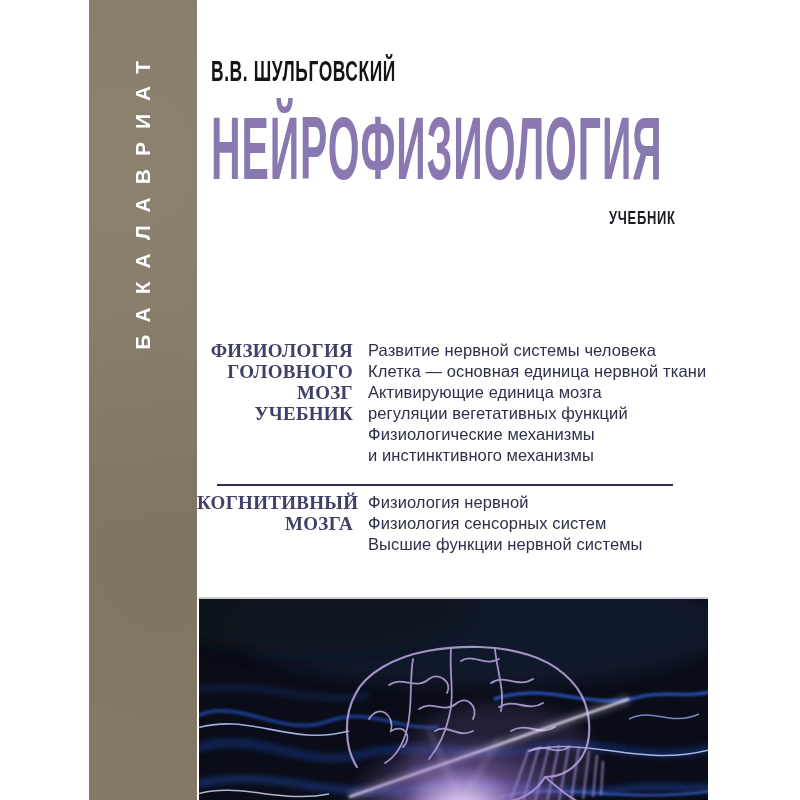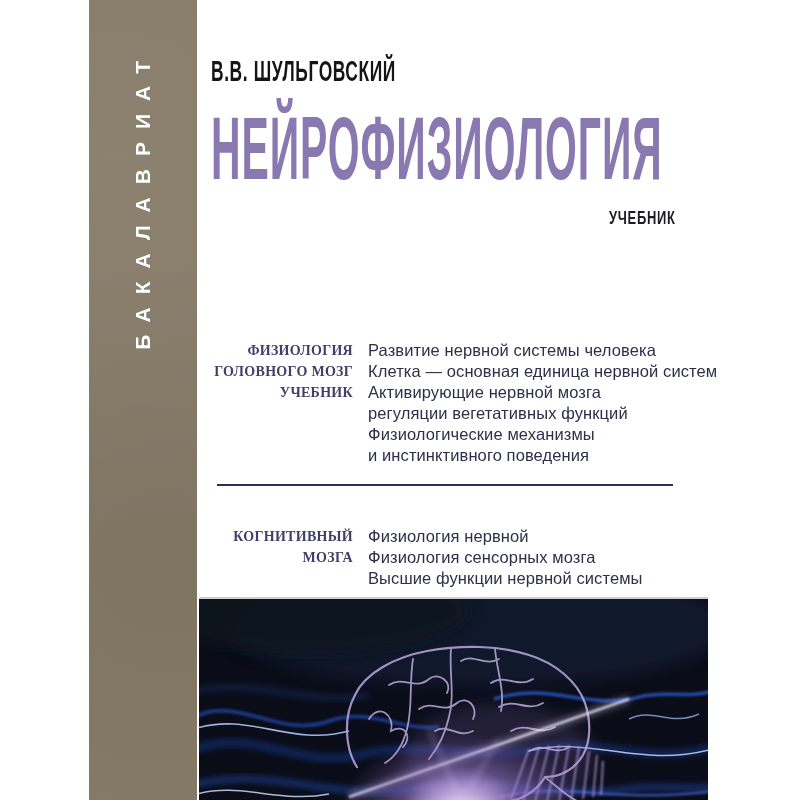--- a/index.html
+++ b/index.html
@@ -42,25 +42,25 @@
     font-size:18px;font-weight:bold;color:#1c1c26;line-height:1;
     transform:scaleX(.72);transform-origin:right top;white-space:nowrap;
     letter-spacing:1px;
   }
   
   .section{
     position:absolute;left:197px;width:486px;
     display:grid;grid-template-columns:156px 1fr;column-gap:15px;
   }
   .section-1{top:340px;}
-  .section-2{top:526px;}
+  .section-2{top:492px;}
   .heading{
     text-align:right;
     font-family:"Liberation Serif", serif;
-    color:#403f68;font-size:14px;line-height:21px;letter-spacing:.3px;
+    color:#403f68;font-size:19px;line-height:21px;letter-spacing:.3px;
     font-weight:600;
   }
   .items{
     color:#2e2f49;font-size:16.5px;line-height:21px;letter-spacing:.1px;
   }
   .items div{white-space:nowrap;}
   .divider{
     position:absolute;left:217px;top:484px;width:456px;height:2px;
     background:#2e2d52;border:0;margin:0;
   }
@@ -84,38 +84,38 @@
 <div class="edition">УЧЕБНИК</div>
 
 <div class="section section-1">
   <div class="heading">
     <div>ФИЗИОЛОГИЯ</div>
     <div>ГОЛОВНОГО МОЗГ</div>
     <div>УЧЕБНИК</div>
   </div>
   <div class="items">
     <div>Развитие нервной системы человека</div>
-    <div>Клетка — основная единица нервной систем</div>
-    <div>Активирующие нервной мозга</div>
+    <div>Клетка — основная единица нервной ткани</div>
+    <div>Активирующие единица мозга</div>
     <div>регуляции вегетативных функций</div>
     <div>Физиологические механизмы</div>
-    <div>и инстинктивного поведения</div>
+    <div>и инстинктивного механизмы</div>
   </div>
 </div>
 
 <hr class="divider">
 
 <div class="section section-2">
   <div class="heading">
     <div>КОГНИТИВНЫЙ</div>
     <div>МОЗГА</div>
   </div>
   <div class="items">
     <div>Физиология нервной</div>
-    <div>Физиология сенсорных мозга</div>
+    <div>Физиология сенсорных систем</div>
     <div>Высшие функции нервной системы</div>
   </div>
 </div>
 
 <div class="photo">
   <svg width="509" height="203" viewBox="0 0 509 203" xmlns="http://www.w3.org/2000/svg" aria-hidden="true">
     <defs>
       <radialGradient id="gp" cx="50%" cy="50%" r="50%">
         <stop offset="0%" stop-color="#d9c4f4" stop-opacity="0.95"></stop>
         <stop offset="45%" stop-color="#a884da" stop-opacity="0.55"></stop>

